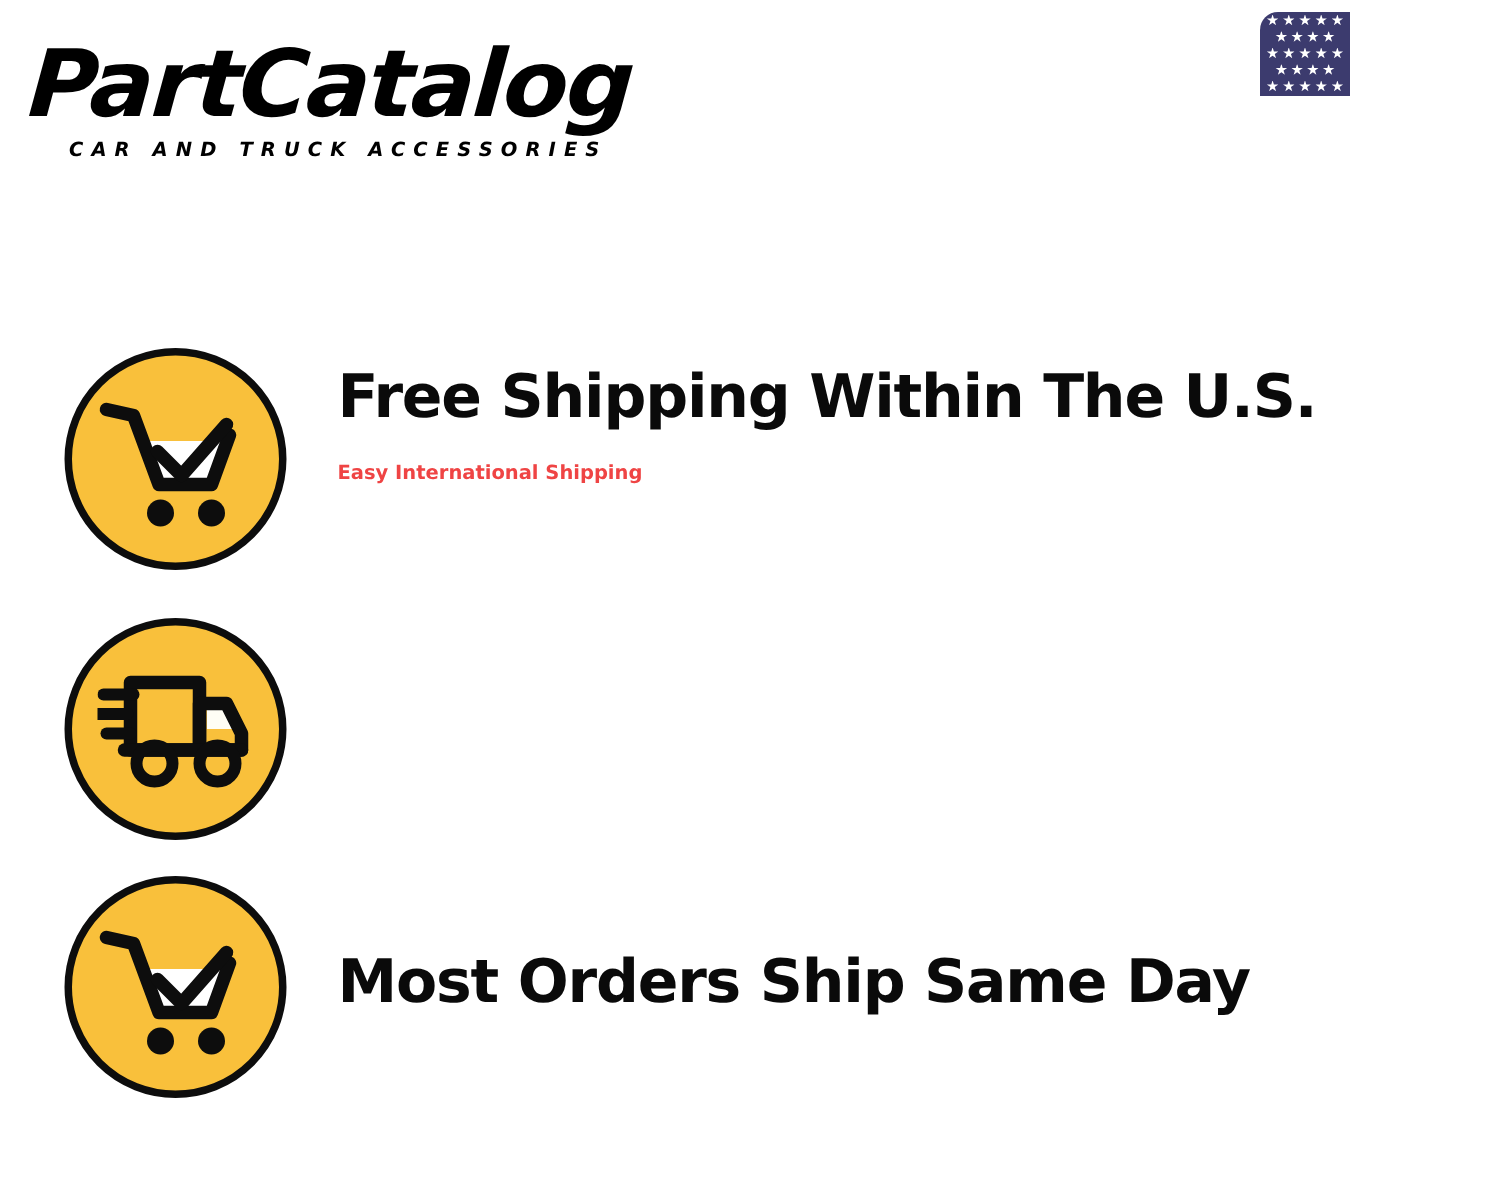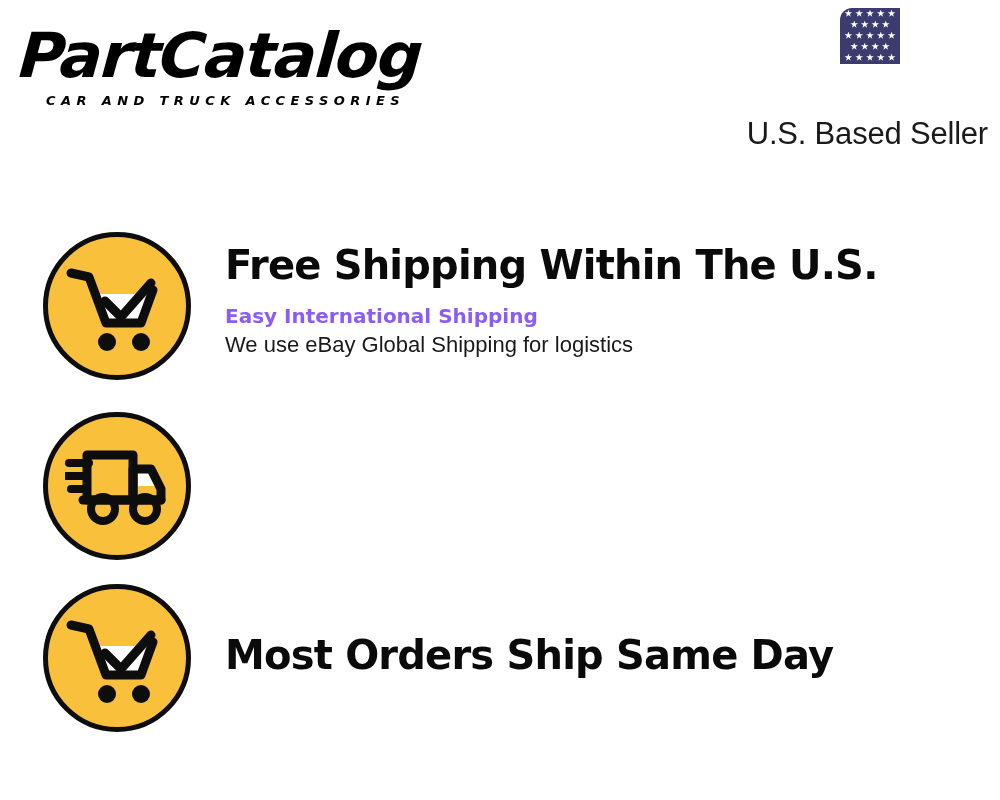--- a/index.html
+++ b/index.html
@@ -149,23 +149,23 @@
     font-weight: 400;
     font-size: 23px;
     line-height: 32px;
     color: #1a1a1a;
     margin-top: 4px;
     white-space: nowrap;
   }
   .feat-sub2-strong {
     font-family: "DejaVu Sans", sans-serif;
     font-weight: 700;
-    font-size: 20px;
+    font-size: 13px;
     line-height: 28px;
-    color: #8b5cf6;
+    color: #ef4444;
     margin-top: 14px;
     white-space: nowrap;
   }
   .feat-sub2 {
     font-family: "Liberation Sans", sans-serif;
     font-weight: 400;
     font-size: 22px;
     line-height: 30px;
     color: #1a1a1a;
     white-space: nowrap;
@@ -230,21 +230,20 @@
       </span>
       <span class="star-row">
         <i class="star"></i>
           <i class="star"></i>
           <i class="star"></i>
           <i class="star"></i>
           <i class="star"></i>
       </span>
     </span>
   </span>
-  <span class="seller-text">U.S. Based Seller</span>
 </div>
 
 <div class="features">
 
   <div class="feature-row row-0">
     <div class="badge">
       <svg width="104" height="92" viewBox="0 0 104 92" aria-hidden="true">
 
         <path d="M31 34 L84 34 L73 63 L41 63 Z" fill="#FFFFFF"></path>
 
@@ -252,21 +251,20 @@
 
         <path d="M40 41 L56 57 L86 23" fill="none" stroke="#0D0D0D" stroke-width="9" stroke-linecap="round" stroke-linejoin="round"></path>
 
         <circle cx="42" cy="82" r="9" fill="#0D0D0D"></circle>
         <circle cx="76" cy="82" r="9" fill="#0D0D0D"></circle>
       </svg>
     </div>
     <div class="feature-text">
       <div class="feat-head">Free Shipping Within The U.S.</div>
       <div class="feat-sub2-strong">Easy International Shipping</div>
-      <div class="feat-sub2">We use eBay Global Shipping for logistics</div>
     </div>
   </div>
 
   <div class="feature-row row-1">
     <div class="badge">
       <svg width="104" height="82" viewBox="0 0 104 82" aria-hidden="true">
 
         <path d="M73 25 L85 25 L92 41 L73 41 Z" fill="#FFFEF5"></path>
 
         <path d="M22 10 L68 10 L68 55 L22 55 Z" fill="none" stroke="#0D0D0D" stroke-width="9" stroke-linejoin="round"></path>

